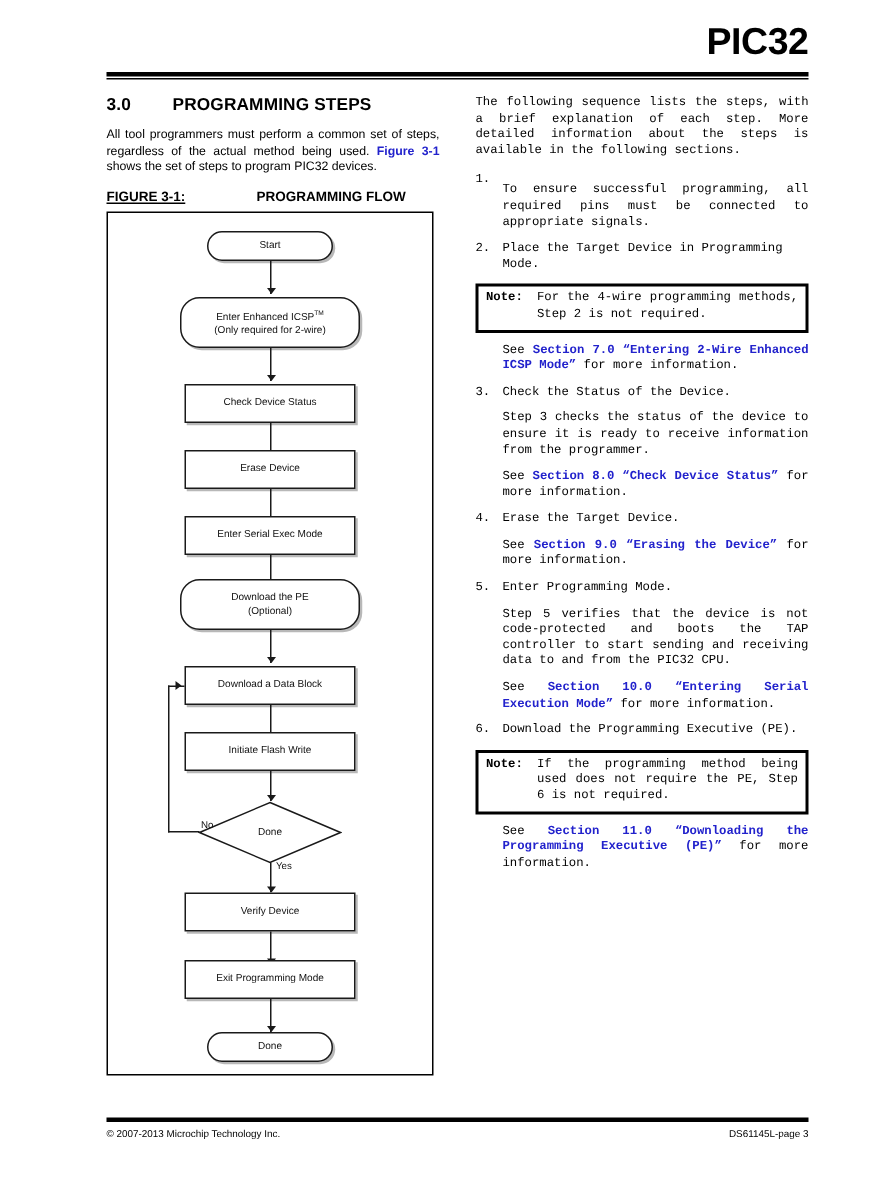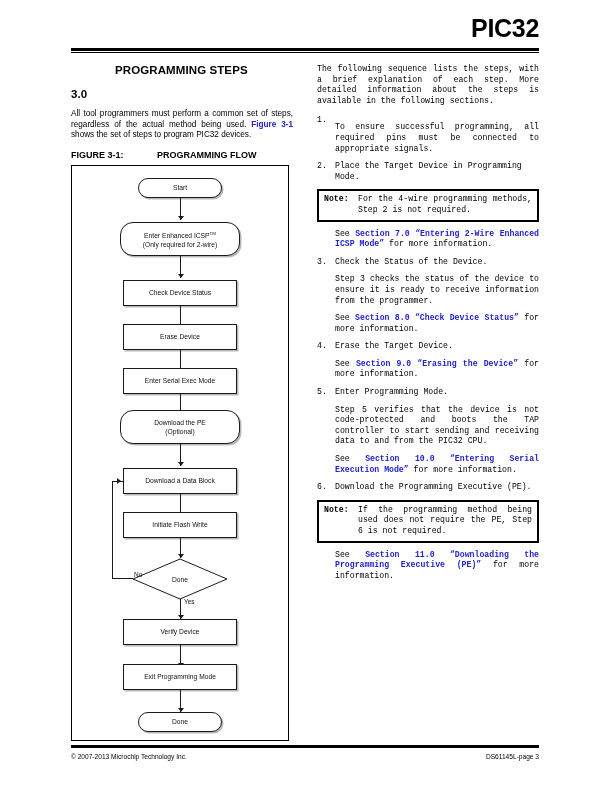--- a/index.html
+++ b/index.html
@@ -61,40 +61,40 @@
   #right-column { left: 246px; font-family: Liberation Mono, monospace; }
 
   
   #section-heading {
     display: flex;
     font-size: 11.5px;
     font-weight: bold;
     margin-bottom: 9px;
     letter-spacing: 0.1px;
   }
-  #section-number { width: 44px; flex: none; margin-top: 24px; }
+  #section-number { width: 44px; flex: none; }
 
   
   .body-text {
     font-size: 8.2px;
     line-height: 10.6px;
     text-align: justify;
     margin: 0 0 9px 0;
   }
   .link { color: #2222cc; font-weight: bold; }
   .link-bold { color: #2222cc; font-weight: bold; }
 
   
   #figure-caption {
     display: flex;
     font-size: 9px;
     font-weight: bold;
     margin-bottom: 5px;
   }
-  #figure-label { width: 86px; flex: none; }
+  #figure-label { width: 100px; flex: none; text-decoration: underline; }
 
   
   #flow-frame {
     position: relative;
     width: 218px;
     height: 576px;
     border: 1px solid #000;
     background: #fff;
   }
 

